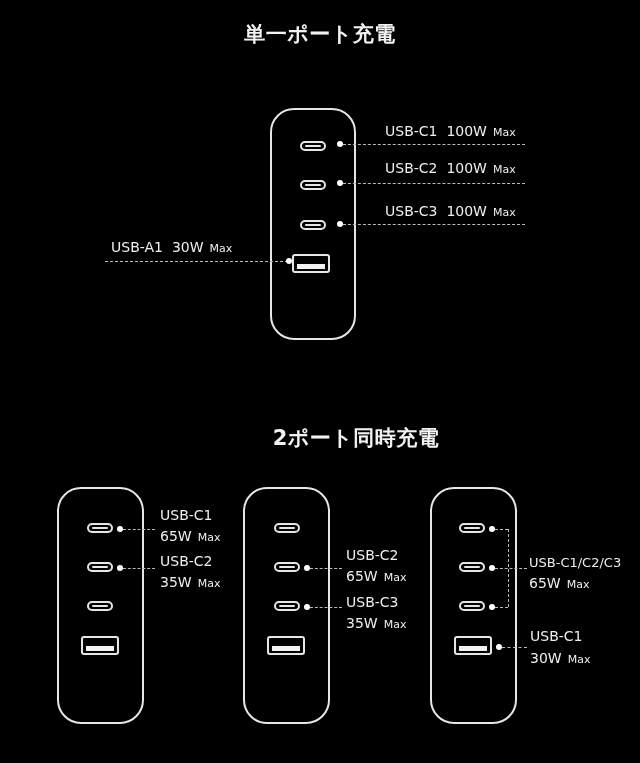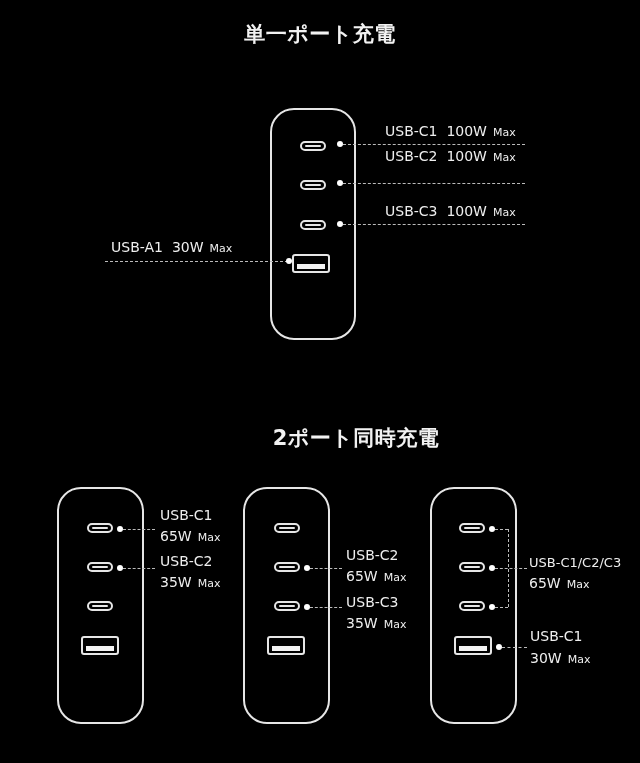--- a/index.html
+++ b/index.html
@@ -27,21 +27,21 @@
   <div class="port-c" style="left:28px; top:110px;"></div>
   <div class="port-a" style="left:20px; top:144px;"></div>
 </div>
 
 <div class="dot" style="left:337px; top:141px;"></div>
 <div class="hline" style="left:343px; top:144px; width:182px;"></div>
 <div class="lbl" style="left:385px; top:124px;"><span>USB-C1</span>&nbsp; <span>100W</span><span class="max">Max</span></div>
 
 <div class="dot" style="left:337px; top:180px;"></div>
 <div class="hline" style="left:343px; top:183px; width:182px;"></div>
-<div class="lbl" style="left:385px; top:149px;"><span>USB-C2</span>&nbsp; <span>100W</span><span class="max">Max</span></div>
+<div class="lbl" style="left:385px; top:161px;"><span>USB-C2</span>&nbsp; <span>100W</span><span class="max">Max</span></div>
 
 <div class="dot" style="left:337px; top:221px;"></div>
 <div class="hline" style="left:343px; top:224px; width:182px;"></div>
 <div class="lbl" style="left:385px; top:204px;"><span>USB-C3</span>&nbsp; <span>100W</span><span class="max">Max</span></div>
 
 <div class="hline" style="left:105px; top:261px; width:183px;"></div>
 <div class="dot" style="left:286px; top:258px;"></div>
 <div class="lbl" style="left:111px; top:240px;"><span>USB-A1</span>&nbsp; <span>30W</span><span class="max">Max</span></div>
 
 <div class="title" style="top:424px;padding-left:36px;">2ポート同時充電</div>

